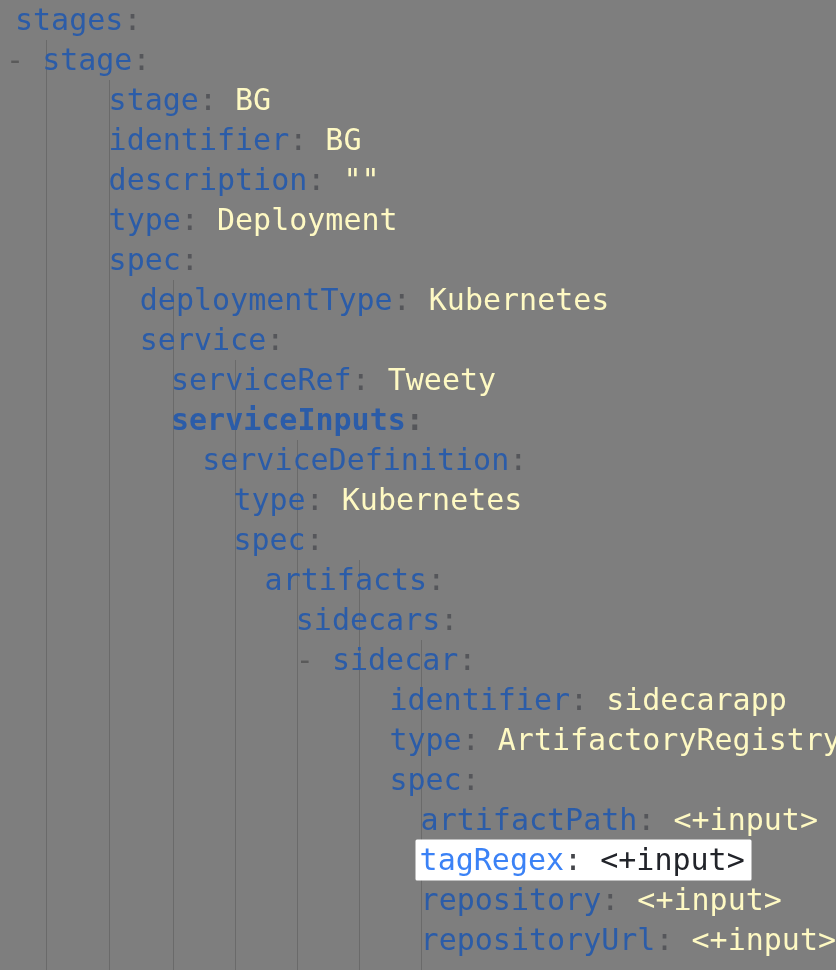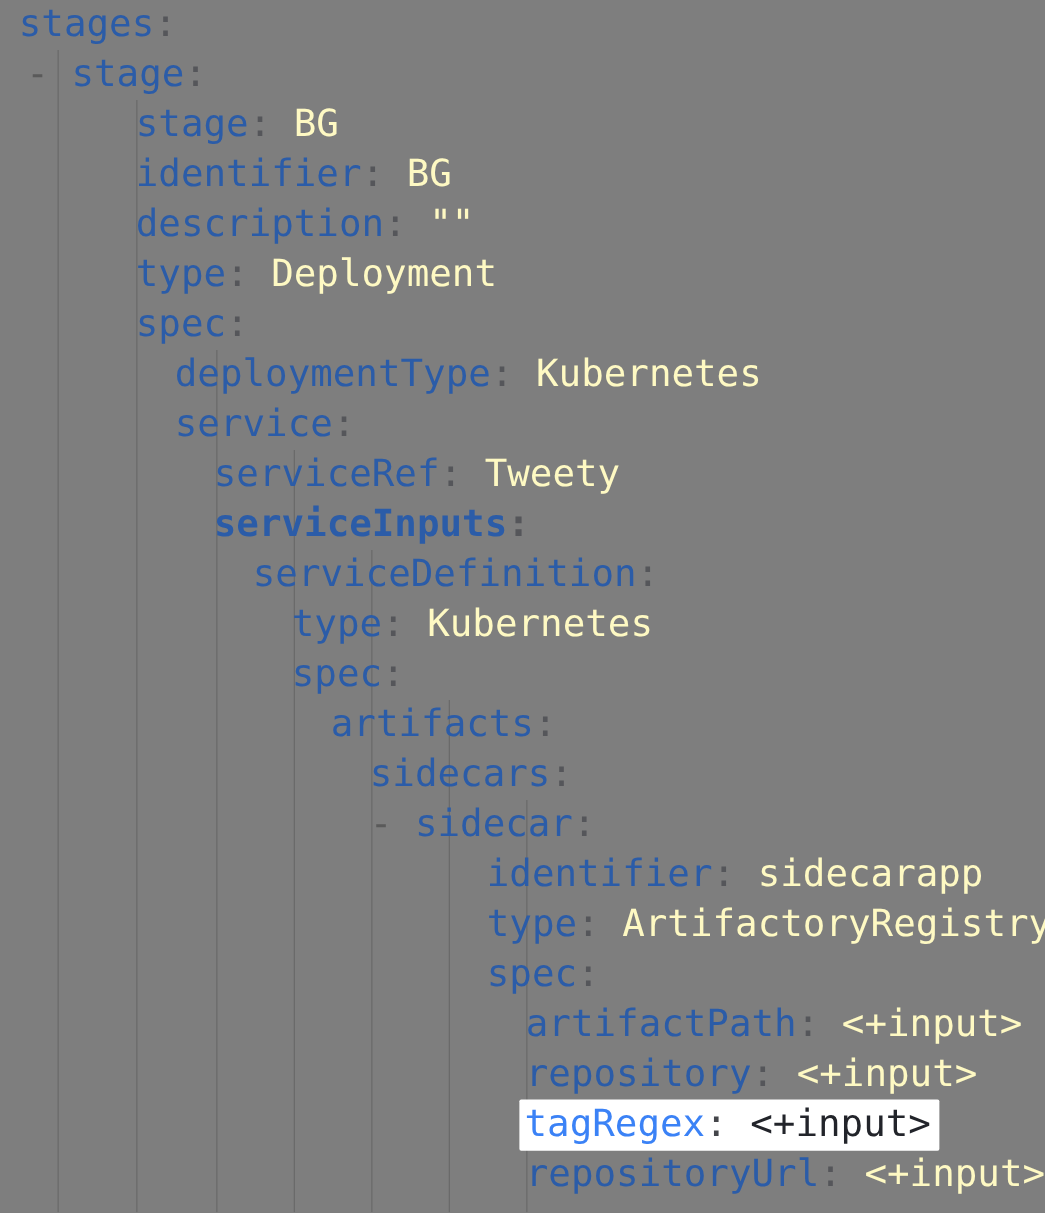--- a/index.html
+++ b/index.html
@@ -95,42 +95,42 @@
       <div class="indent-guide" style="left: 109px; top: 80px; height: 890px;"></div>
       <div class="indent-guide" style="left: 173px; top: 280px; height: 690px;"></div>
       <div class="indent-guide" style="left: 235px; top: 360px; height: 610px;"></div>
       <div class="indent-guide" style="left: 297px; top: 440px; height: 530px;"></div>
       <div class="indent-guide" style="left: 359px; top: 560px; height: 410px;"></div>
       <div class="indent-guide" style="left: 421px; top: 640px; height: 330px;"></div>
     </div>
 
   <div id="code-lines">
       <div class="code-line" style="padding-left: 14px;"><span class="line-inner"><span class="tok-key">stages</span><span class="tok-colon">:</span></span></div>
-      <div class="code-line" style="padding-left: 20px;"><span class="line-inner"><span class="tok-dash">- </span><span class="tok-key">stage</span><span class="tok-colon">:</span></span></div>
+      <div class="code-line" style="padding-left: 5px;"><span class="line-inner"><span class="tok-dash">- </span><span class="tok-key">stage</span><span class="tok-colon">:</span></span></div>
       <div class="code-line" style="padding-left: 107.6px;"><span class="line-inner"><span class="tok-key">stage</span><span class="tok-colon">:</span><span class="tok-space"> </span><span class="tok-value">BG</span></span></div>
       <div class="code-line" style="padding-left: 107.6px;"><span class="line-inner"><span class="tok-key">identifier</span><span class="tok-colon">:</span><span class="tok-space"> </span><span class="tok-value">BG</span></span></div>
       <div class="code-line" style="padding-left: 107.6px;"><span class="line-inner"><span class="tok-key">description</span><span class="tok-colon">:</span><span class="tok-space"> </span><span class="tok-value">""</span></span></div>
       <div class="code-line" style="padding-left: 107.6px;"><span class="line-inner"><span class="tok-key">type</span><span class="tok-colon">:</span><span class="tok-space"> </span><span class="tok-value">Deployment</span></span></div>
       <div class="code-line" style="padding-left: 107.6px;"><span class="line-inner"><span class="tok-key">spec</span><span class="tok-colon">:</span></span></div>
       <div class="code-line" style="padding-left: 138.8px;"><span class="line-inner"><span class="tok-key">deploymentType</span><span class="tok-colon">:</span><span class="tok-space"> </span><span class="tok-value">Kubernetes</span></span></div>
       <div class="code-line" style="padding-left: 138.8px;"><span class="line-inner"><span class="tok-key">service</span><span class="tok-colon">:</span></span></div>
       <div class="code-line" style="padding-left: 170px;"><span class="line-inner"><span class="tok-key">serviceRef</span><span class="tok-colon">:</span><span class="tok-space"> </span><span class="tok-value">Tweety</span></span></div>
       <div class="code-line" style="padding-left: 170px; font-weight: bold;"><span class="line-inner"><span class="tok-key">serviceInputs</span><span class="tok-colon">:</span></span></div>
       <div class="code-line" style="padding-left: 201.2px;"><span class="line-inner"><span class="tok-key">serviceDefinition</span><span class="tok-colon">:</span></span></div>
       <div class="code-line" style="padding-left: 232.4px;"><span class="line-inner"><span class="tok-key">type</span><span class="tok-colon">:</span><span class="tok-space"> </span><span class="tok-value">Kubernetes</span></span></div>
       <div class="code-line" style="padding-left: 232.4px;"><span class="line-inner"><span class="tok-key">spec</span><span class="tok-colon">:</span></span></div>
       <div class="code-line" style="padding-left: 263.6px;"><span class="line-inner"><span class="tok-key">artifacts</span><span class="tok-colon">:</span></span></div>
       <div class="code-line" style="padding-left: 294.8px;"><span class="line-inner"><span class="tok-key">sidecars</span><span class="tok-colon">:</span></span></div>
       <div class="code-line" style="padding-left: 294.8px;"><span class="line-inner"><span class="tok-dash">- </span><span class="tok-key">sidecar</span><span class="tok-colon">:</span></span></div>
       <div class="code-line" style="padding-left: 388.4px;"><span class="line-inner"><span class="tok-key">identifier</span><span class="tok-colon">:</span><span class="tok-space"> </span><span class="tok-value">sidecarapp</span></span></div>
       <div class="code-line" style="padding-left: 388.4px;"><span class="line-inner"><span class="tok-key">type</span><span class="tok-colon">:</span><span class="tok-space"> </span><span class="tok-value">ArtifactoryRegistry</span></span></div>
       <div class="code-line" style="padding-left: 388.4px;"><span class="line-inner"><span class="tok-key">spec</span><span class="tok-colon">:</span></span></div>
       <div class="code-line" style="padding-left: 419.6px;"><span class="line-inner"><span class="tok-key">artifactPath</span><span class="tok-colon">:</span><span class="tok-space"> </span><span class="tok-value">&lt;+input&gt;</span></span></div>
+      <div class="code-line highlighted" style="padding-left: 419.6px;"><span class="line-inner"><span class="tok-key">tagRegex</span><span class="tok-colon">:</span><span class="tok-space"> </span><span class="tok-value">&lt;+input&gt;</span></span></div>
       <div class="code-line" style="padding-left: 419.6px;"><span class="line-inner"><span class="tok-key">repository</span><span class="tok-colon">:</span><span class="tok-space"> </span><span class="tok-value">&lt;+input&gt;</span></span></div>
-      <div class="code-line highlighted" style="padding-left: 419.6px;"><span class="line-inner"><span class="tok-key">tagRegex</span><span class="tok-colon">:</span><span class="tok-space"> </span><span class="tok-value">&lt;+input&gt;</span></span></div>
       <div class="code-line" style="padding-left: 419.6px;"><span class="line-inner"><span class="tok-key">repositoryUrl</span><span class="tok-colon">:</span><span class="tok-space"> </span><span class="tok-value">&lt;+input&gt;</span></span></div>
     </div>
 
   <div id="partial-bottom-line">
     
   </div>
 
 </div>
 
 </body></html>

